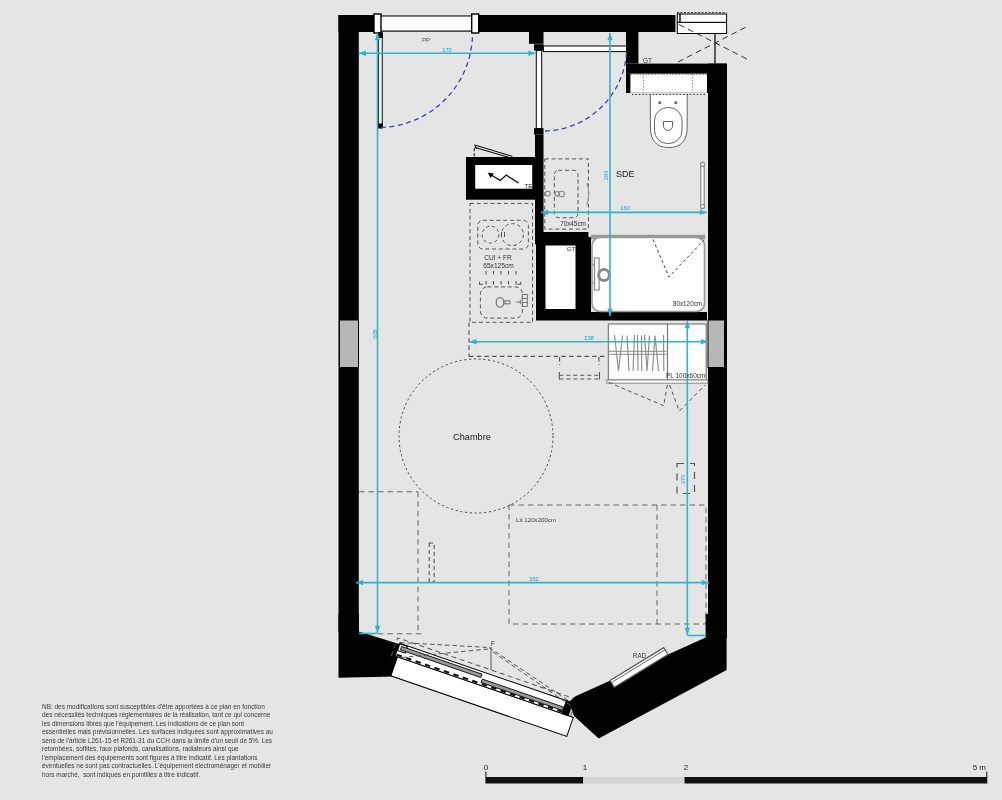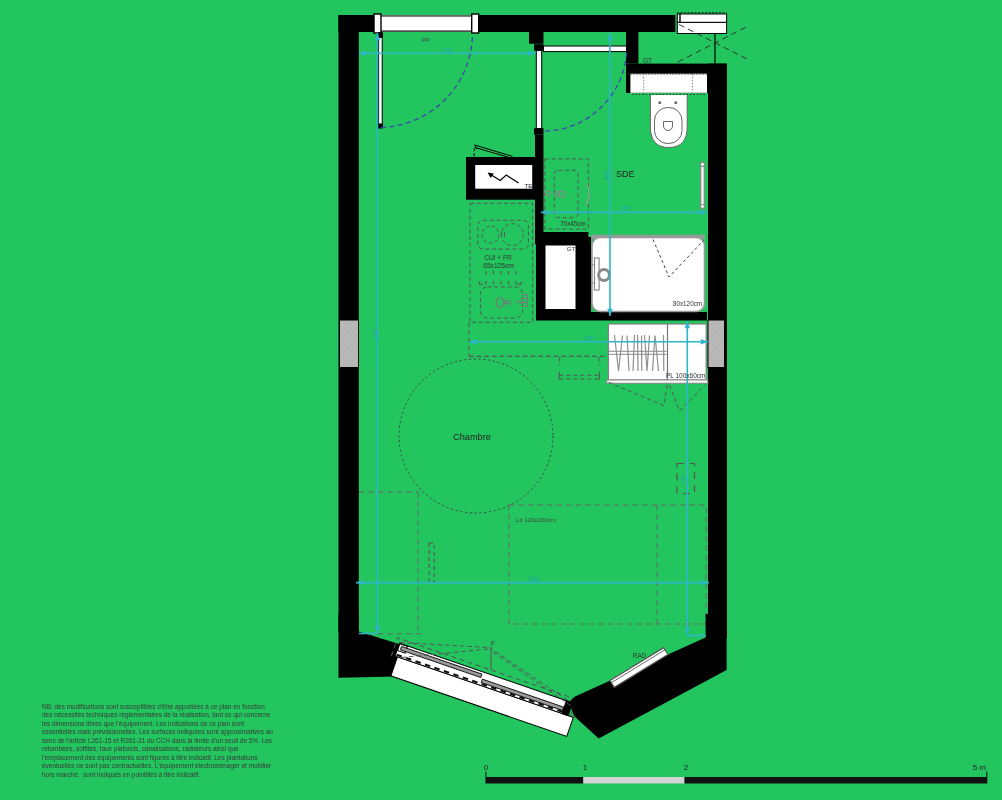--- a/index.html
+++ b/index.html
@@ -1,16 +1,16 @@
 <!DOCTYPE html>
 <html><head>
 <meta charset="utf-8">
 <style>
   html,body{margin:0;padding:0;background:#fff;}
-  .page{position:relative;width:1002px;height:800px;background:#22c55e;font-family:"Liberation Sans",sans-serif;}
+  .page{position:relative;width:1002px;height:800px;background:#e5e5e5;font-family:"Liberation Sans",sans-serif;}
   svg text{font-family:"Liberation Sans",sans-serif;}
   .nb{position:absolute;left:42px;top:703px;width:280px;font-size:6.45px;line-height:8.45px;color:#3a3a3a;white-space:nowrap;}
 </style>
 </head>
 <body>
 <div class="page">
 <svg width="1002" height="800" viewBox="0 0 1002 800">
 <defs>
   <pattern id="hatch" width="4" height="4" patternUnits="userSpaceOnUse" patternTransform="rotate(45)">
     <rect width="4" height="4" fill="#b9b9b9"></rect>

